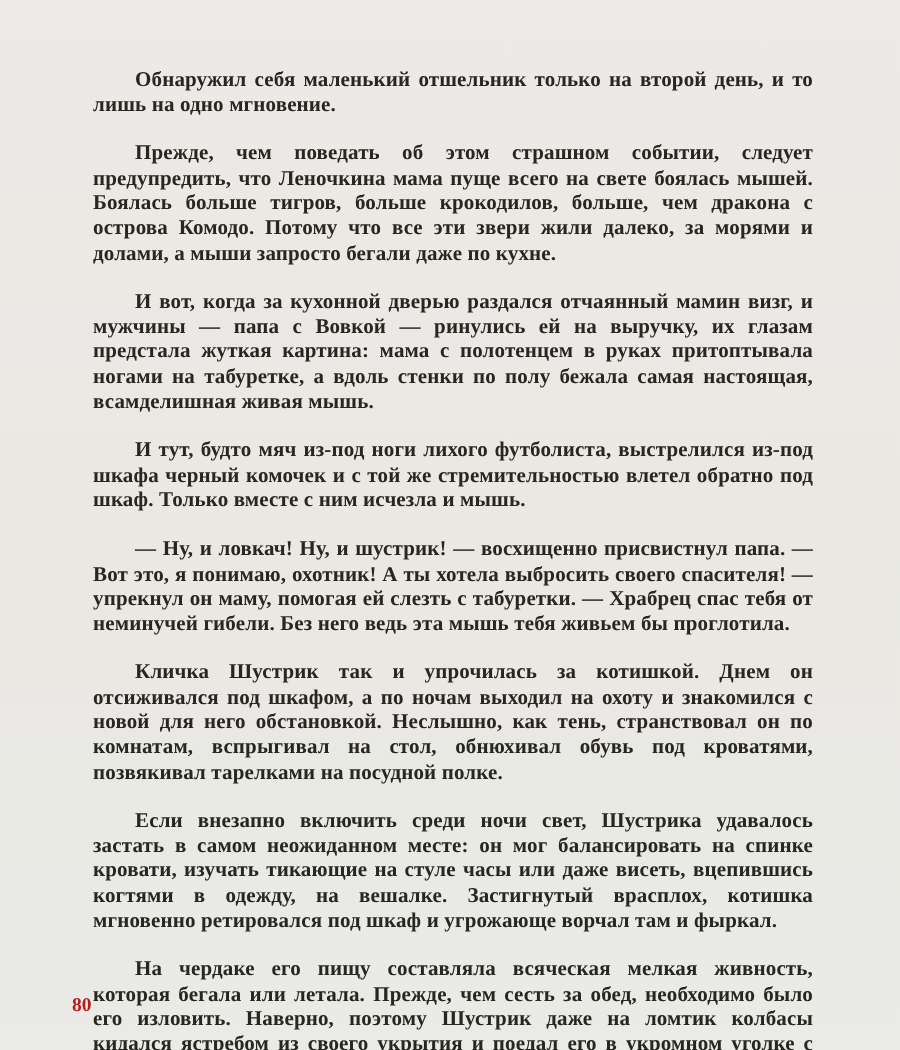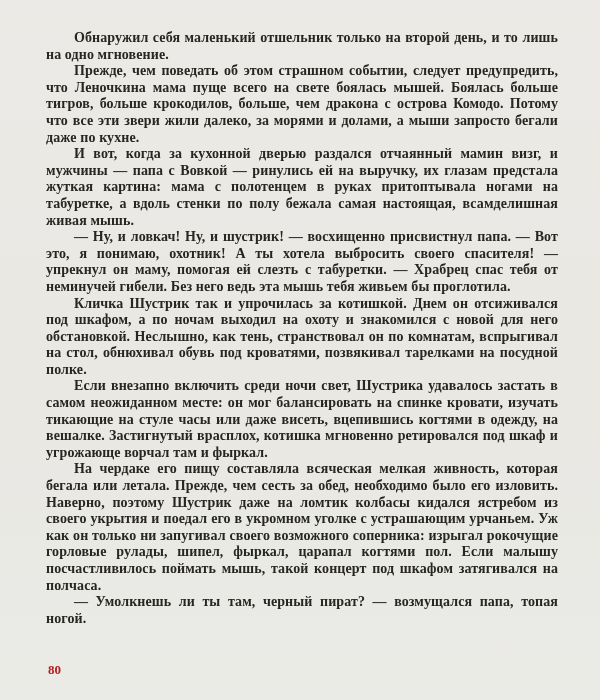--- a/index.html
+++ b/index.html
@@ -20,41 +20,42 @@
     width: 512px;
     font-family: "Liberation Serif", "DejaVu Serif", serif;
     font-size: 14px;
     line-height: 16.6px;
     font-weight: 600;
     color: #282620;
     text-align: justify;
     letter-spacing: 0.1px;
   }
   .para {
-    margin: 0;
+    margin: 16px;
     text-indent: 28px;
   }
   .page-number {
     position: absolute;
     left: 48px;
     top: 662px;
     font-family: "Liberation Serif", "DejaVu Serif", serif;
     font-size: 13px;
     font-weight: 600;
     color: #b91c1c;
   }
 </style>
 </head>
 <body>
 
 <div>
   <div class="text-block">
     <p class="para">Обнаружил себя маленький отшельник только на второй день, и то лишь на одно мгновение.</p>
     <p class="para">Прежде, чем поведать об этом страшном событии, следует предупредить, что Леночкина мама пуще всего на свете боялась мышей. Боялась больше тигров, больше крокодилов, больше, чем дракона с острова Комодо. Потому что все эти звери жили далеко, за морями и долами, а мыши запросто бегали даже по кухне.</p>
     <p class="para">И вот, когда за кухонной дверью раздался отчаянный мамин визг, и мужчины — папа с Вовкой — ринулись ей на выручку, их глазам предстала жуткая картина: мама с полотенцем в руках притоптывала ногами на табуретке, а вдоль стенки по полу бежала самая настоящая, всамделишная живая мышь.</p>
+    <p class="para">И тут, будто мяч из-под ноги лихого футболиста, выстрелился из-под шкафа черный комочек и с той же стремительностью влетел обратно под шкаф. Только вместе с ним исчезла и мышь.</p>
     <p class="para">— Ну, и ловкач! Ну, и шустрик! — восхищенно присвистнул папа. — Вот это, я понимаю, охотник! А ты хотела выбросить своего спасителя! — упрекнул он маму, помогая ей слезть с табуретки. — Храбрец спас тебя от неминучей гибели. Без него ведь эта мышь тебя живьем бы проглотила.</p>
     <p class="para">Кличка Шустрик так и упрочилась за котишкой. Днем он отсиживался под шкафом, а по ночам выходил на охоту и знакомился с новой для него обстановкой. Неслышно, как тень, странствовал он по комнатам, вспрыгивал на стол, обнюхивал обувь под кроватями, позвякивал тарелками на посудной полке.</p>
     <p class="para">Если внезапно включить среди ночи свет, Шустрика удавалось застать в самом неожиданном месте: он мог балансировать на спинке кровати, изучать тикающие на стуле часы или даже висеть, вцепившись когтями в одежду, на вешалке. Застигнутый врасплох, котишка мгновенно ретировался под шкаф и угрожающе ворчал там и фыркал.</p>
     <p class="para">На чердаке его пищу составляла всяческая мелкая живность, которая бегала или летала. Прежде, чем сесть за обед, необходимо было его изловить. Наверно, поэтому Шустрик даже на ломтик колбасы кидался ястребом из своего укрытия и поедал его в укромном уголке с устрашающим урчаньем. Уж как он только ни запугивал своего возможного соперника: изрыгал рокочущие горловые рулады, шипел, фыркал, царапал когтями пол. Если малышу посчастливилось поймать мышь, такой концерт под шкафом затягивался на полчаса.</p>
     <p class="para">— Умолкнешь ли ты там, черный пират? — возмущался папа, топая ногой.</p>
   </div>
   <div class="page-number">80</div>
 </div>
 
 </body></html>

